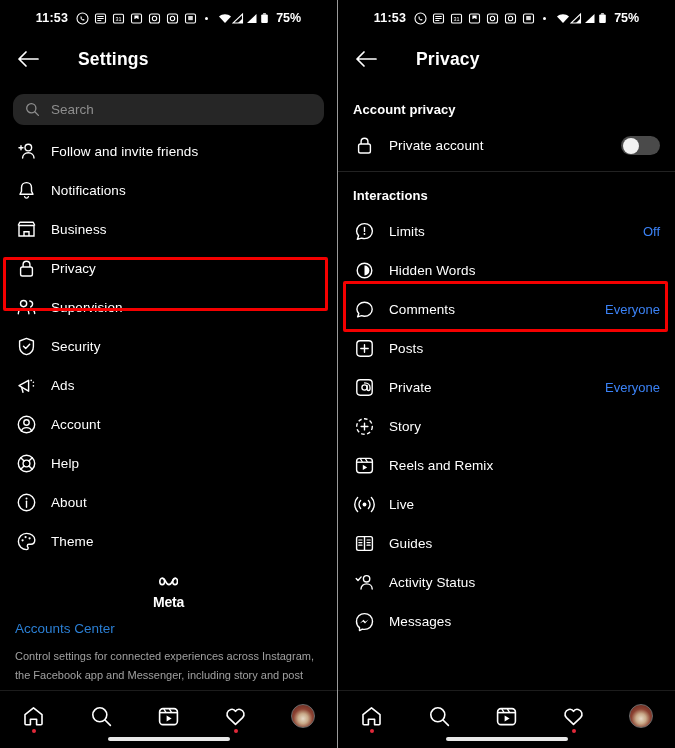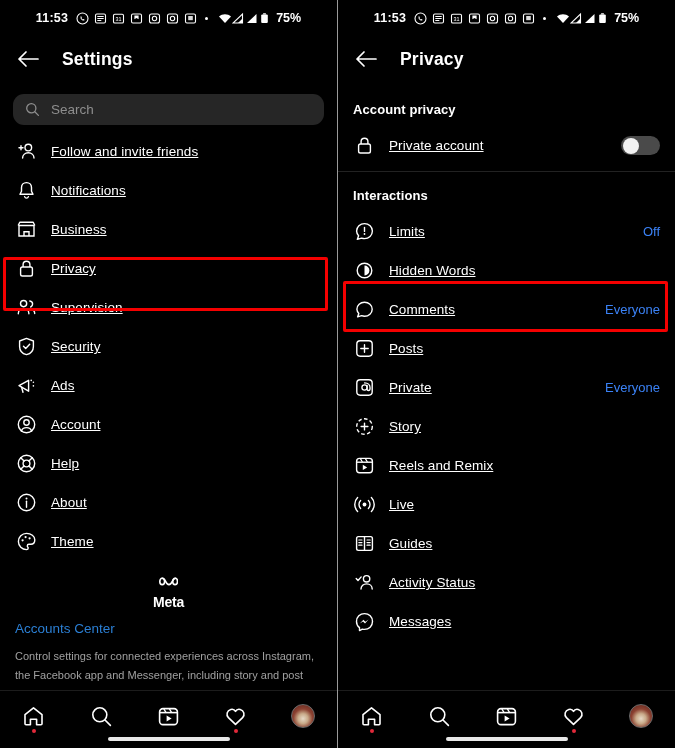--- a/index.html
+++ b/index.html
@@ -29,39 +29,39 @@
   .st-ico { width:13px; height:13px; display:inline-block; position:relative; }
   .st-ico svg { display:block; }
   .st-dot { width:3px; height:3px; border-radius:50%; background:#fff; margin:0 3px; }
   .status-right { display:flex; align-items:center; gap:1px; margin-left:2px; }
   .battery-txt { color:#fff; font-size:12.5px; font-weight:600; margin-left:2px; }
 
   
   .header { height:54px; display:flex; align-items:center; padding:0 0 0 14px; }
   .back-arrow { width:28px; height:28px; display:flex; align-items:center; justify-content:center; }
   .header-title {
-    color:#fff; font-size:17.5px; font-weight:700; margin-left:20px; letter-spacing:.2px;
+    color:#fff; font-size:17.5px; font-weight:700; margin-left:36px; letter-spacing:.2px;
   }
 
   
   .search-wrap { padding:8px 13px 0 13px; }
   .search-box {
     height:31px; background:#262626; border-radius:11px;
     display:flex; align-items:center; padding:0 12px; gap:11px;
   }
   .search-ph { color:#8e8e8e; font-size:13.5px; }
 
   
   .list { padding-top:7px; }
   .row {
     height:39px; display:flex; align-items:center;
     padding-left:15px; padding-right:15px; position:relative;
   }
   .row .ico { width:22px; height:22px; display:flex; align-items:center; justify-content:center; flex:0 0 22px; }
-  .row .label { color:#fff; font-size:13.5px; margin-left:14px; letter-spacing:.1px;text-decoration:underline; }
+  .row .label { color:#fff; font-size:13.5px; margin-left:14px; letter-spacing:.1px; }
   .row .value { margin-left:auto; color:#3b82f6; font-size:13px; }
 
   .highlight {
     position:absolute; border:3px solid #f40000; border-radius:2px;
     pointer-events:none;
   }
 
   
   .meta-block { padding:14px 15px 0 15px; }
   .meta-brand { display:flex; align-items:center; gap:6px;flex-direction:column; }

